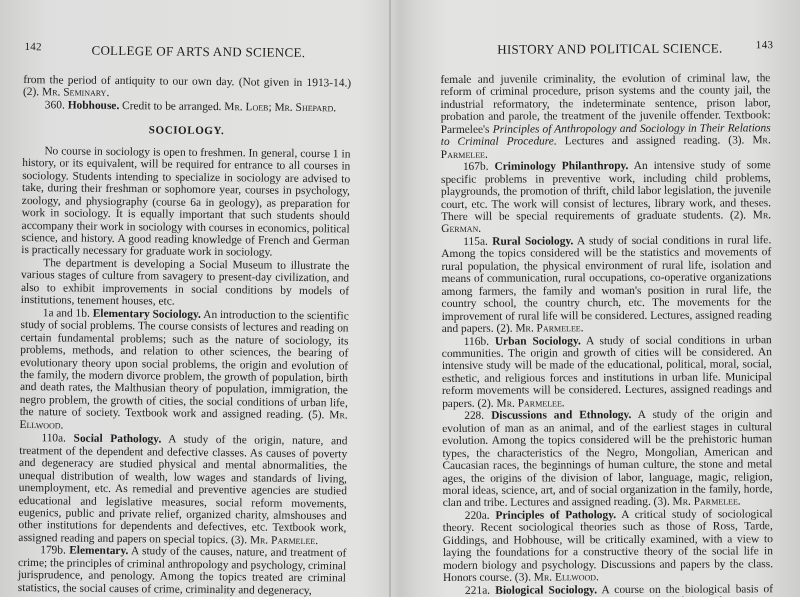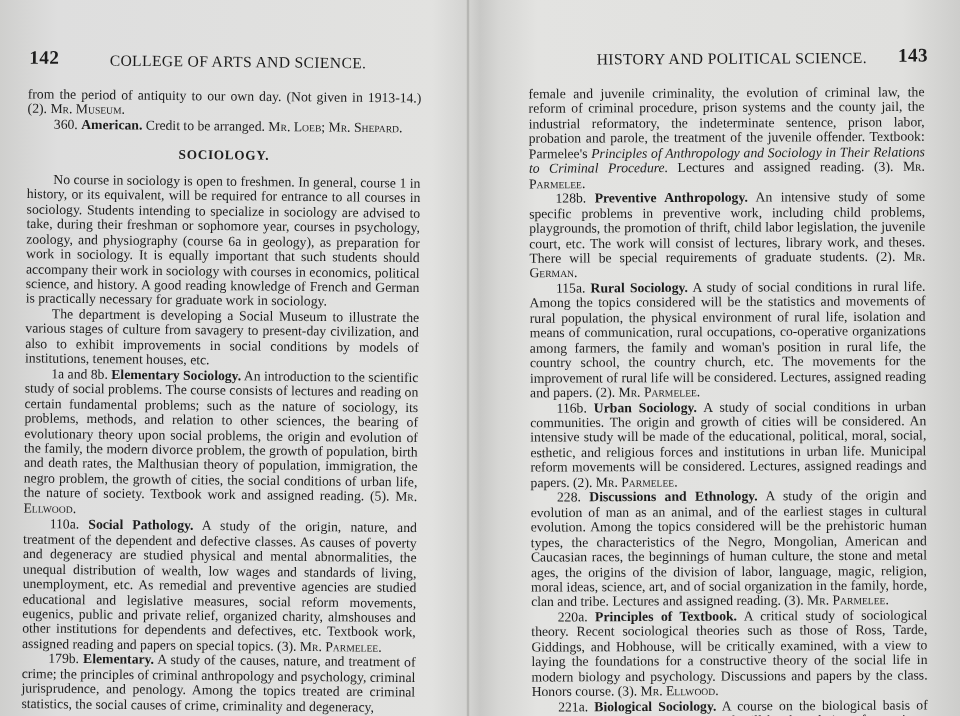--- a/index.html
+++ b/index.html
@@ -19,21 +19,21 @@
   }
   .page {
     position: absolute; top: 0; height: 597px;
   }
   .page.left { left: 22px; width: 330px; transform: rotate(0.6deg); transform-origin: 0 0; }
   .page.right { left: 440px; width: 330px; transform: rotate(-0.3deg); transform-origin: 0 0; }
   .runhead {
     position: absolute; top: 42px; left: 0; right: 0; height: 16px;
     font-size: 13px; letter-spacing: 0.3px;
   }
-  .runhead .num { position: absolute; font-size: 16px; font-weight: bold; }
+  .runhead .num { position: absolute; font-size: 11px; font-weight: normal; }
   .page.left .runhead .num { left: 3px; top: -2px; }
   .page.left .runhead .title { position: absolute; left: 70px; top: 0; }
   .page.right .runhead .num { right: -3px; top: -2px; }
   .page.right .runhead .title { position: absolute; left: 57px; top: 0; }
   .body {
     position: absolute; top: 73px; left: 0; right: 0;
     font-size: 11.4px; line-height: 12.45px; text-align: justify;
   }
   .page.left .body { left: 2px; }
   .body p { margin: 0; }
@@ -54,33 +54,33 @@
   <div class="gutter"></div>
 
   <div class="page left">
     <div class="runhead">
       <span class="num">142</span>
       <span class="title">COLLEGE OF ARTS AND SCIENCE.</span>
     </div>
     <div class="body">
       <p>
         <span>from the period of antiquity to our own day.  (Not given in 1913-14.)  (2).</span>
-        <span class="sc">Mr. Museum.</span>
+        <span class="sc">Mr. Seminary.</span>
       </p>
       <p class="indent">
         <span>360.</span>
-        <span class="cname">American.</span>
+        <span class="cname">Hobhouse.</span>
         <span>Credit to be arranged.</span>
         <span class="sc">Mr. Loeb; Mr. Shepard.</span>
       </p>
       <p class="heading">SOCIOLOGY.</p>
       <p class="indent">No course in sociology is open to freshmen.  In general, course 1 in history, or its equivalent, will be required for entrance to all courses in sociology.  Students intending to specialize in sociology are advised to take, during their freshman or sophomore year, courses in psychology, zoology, and physiography (course 6a in geology), as preparation for work in sociology.  It is equally important that such students should accompany their work in sociology with courses in economics, political science, and history.  A good reading knowledge of French and German is practically necessary for graduate work in sociology.</p>
       <p class="indent">The department is developing a Social Museum to illustrate the various stages of culture from savagery to present-day civilization, and also to exhibit improvements in social conditions by models of institutions, tenement houses, etc.</p>
       <p class="indent">
-        <span>1a and 8b.</span>
+        <span>1a and 1b.</span>
         <span class="cname">Elementary Sociology.</span>
         <span>An introduction to the scientific study of social problems.  The course consists of lectures and reading on certain fundamental problems; such as the nature of sociology, its problems, methods, and relation to other sciences, the bearing of evolutionary theory upon social problems, the origin and evolution of the family, the modern divorce problem, the growth of population, birth and death rates, the Malthusian theory of population, immigration, the negro problem, the growth of cities, the social conditions of urban life, the nature of society.  Textbook work and assigned reading.  (5).</span>
         <span class="sc">Mr. Ellwood.</span>
       </p>
       <p class="indent gap">
         <span>110a.</span>
         <span class="cname">Social Pathology.</span>
         <span>A study of the origin, nature, and treatment of the dependent and defective classes.  As causes of poverty and degeneracy are studied physical and mental abnormalities, the unequal distribution of wealth, low wages and standards of living, unemployment, etc.  As remedial and preventive agencies are studied educational and legislative measures, social reform movements, eugenics, public and private relief, organized charity, almshouses and other institutions for dependents and defectives, etc.  Textbook work, assigned reading and papers on special topics.  (3).</span>
         <span class="sc">Mr. Parmelee.</span>
       </p>
@@ -98,22 +98,22 @@
       <span class="num">143</span>
     </div>
     <div class="body">
       <p>
         <span>female and juvenile criminality, the evolution of criminal law, the reform of criminal procedure, prison systems and the county jail, the industrial reformatory, the indeterminate sentence, prison labor, probation and parole, the treatment of the juvenile offender.  Textbook: Parmelee's</span>
         <span class="it">Principles of Anthropology and Sociology in Their Relations to Criminal Procedure.</span>
         <span>Lectures and assigned reading.  (3).</span>
         <span class="sc">Mr. Parmelee.</span>
       </p>
       <p class="indent">
-        <span>128b.</span>
-        <span class="cname">Preventive Anthropology.</span>
+        <span>167b.</span>
+        <span class="cname">Criminology Philanthropy.</span>
         <span>An intensive study of some specific problems in preventive work, including child problems, playgrounds, the promotion of thrift, child labor legislation, the juvenile court, etc.  The work will consist of lectures, library work, and theses.  There will be special requirements of graduate students.  (2).</span>
         <span class="sc">Mr. German.</span>
       </p>
       <p class="indent">
         <span>115a.</span>
         <span class="cname">Rural Sociology.</span>
         <span>A study of social conditions in rural life.  Among the topics considered will be the statistics and movements of rural population, the physical environment of rural life, isolation and means of communication, rural occupations, co-operative organizations among farmers, the family and woman's position in rural life, the country school, the country church, etc.  The movements for the improvement of rural life will be considered.  Lectures, assigned reading and papers.  (2).</span>
         <span class="sc">Mr. Parmelee.</span>
       </p>
       <p class="indent">
@@ -123,21 +123,21 @@
         <span class="sc">Mr. Parmelee.</span>
       </p>
       <p class="indent">
         <span>228.</span>
         <span class="cname">Discussions and Ethnology.</span>
         <span>A study of the origin and evolution of man as an animal, and of the earliest stages in cultural evolution.  Among the topics considered will be the prehistoric human types, the characteristics of the Negro, Mongolian, American and Caucasian races, the beginnings of human culture, the stone and metal ages, the origins of the division of labor, language, magic, religion, moral ideas, science, art, and of social organization in the family, horde, clan and tribe.  Lectures and assigned reading.  (3).</span>
         <span class="sc">Mr. Parmelee.</span>
       </p>
       <p class="indent">
         <span>220a.</span>
-        <span class="cname">Principles of Textbook.</span>
+        <span class="cname">Principles of Pathology.</span>
         <span>A critical study of sociological theory.  Recent sociological theories such as those of Ross, Tarde, Giddings, and Hobhouse, will be critically examined, with a view to laying the foundations for a constructive theory of the social life in modern biology and psychology.  Discussions and papers by the class.  Honors course.  (3).</span>
         <span class="sc">Mr. Ellwood.</span>
       </p>
       <p class="indent">
         <span>221a.</span>
         <span class="cname">Biological Sociology.</span>
         <span>A course on the biological basis of sociology.  Among the topics treated will be the relation of organic to social evolution with special attention to heredity, selection, adaptation,</span>
       </p>
     </div>
   </div>

